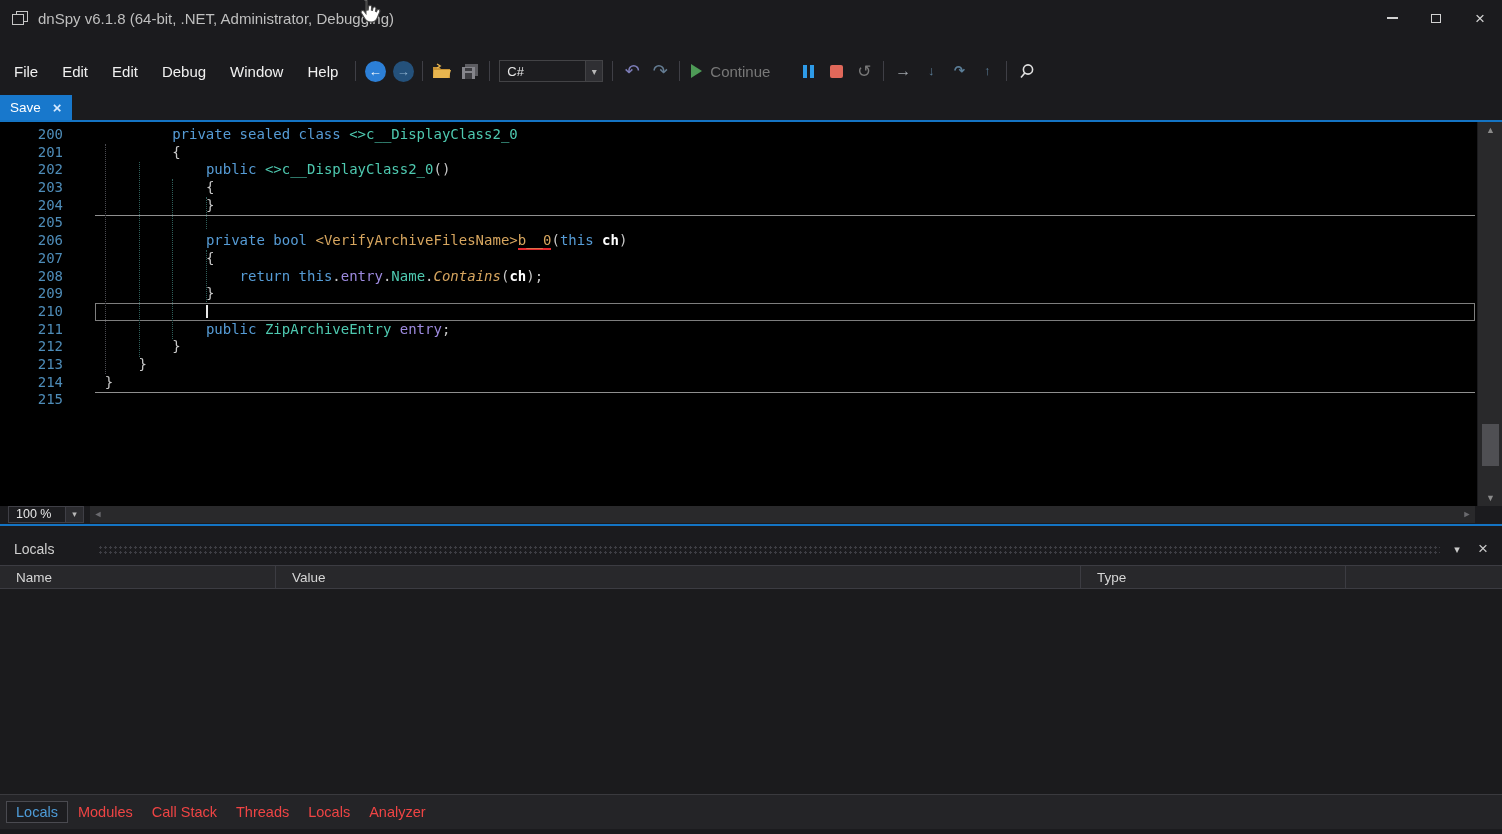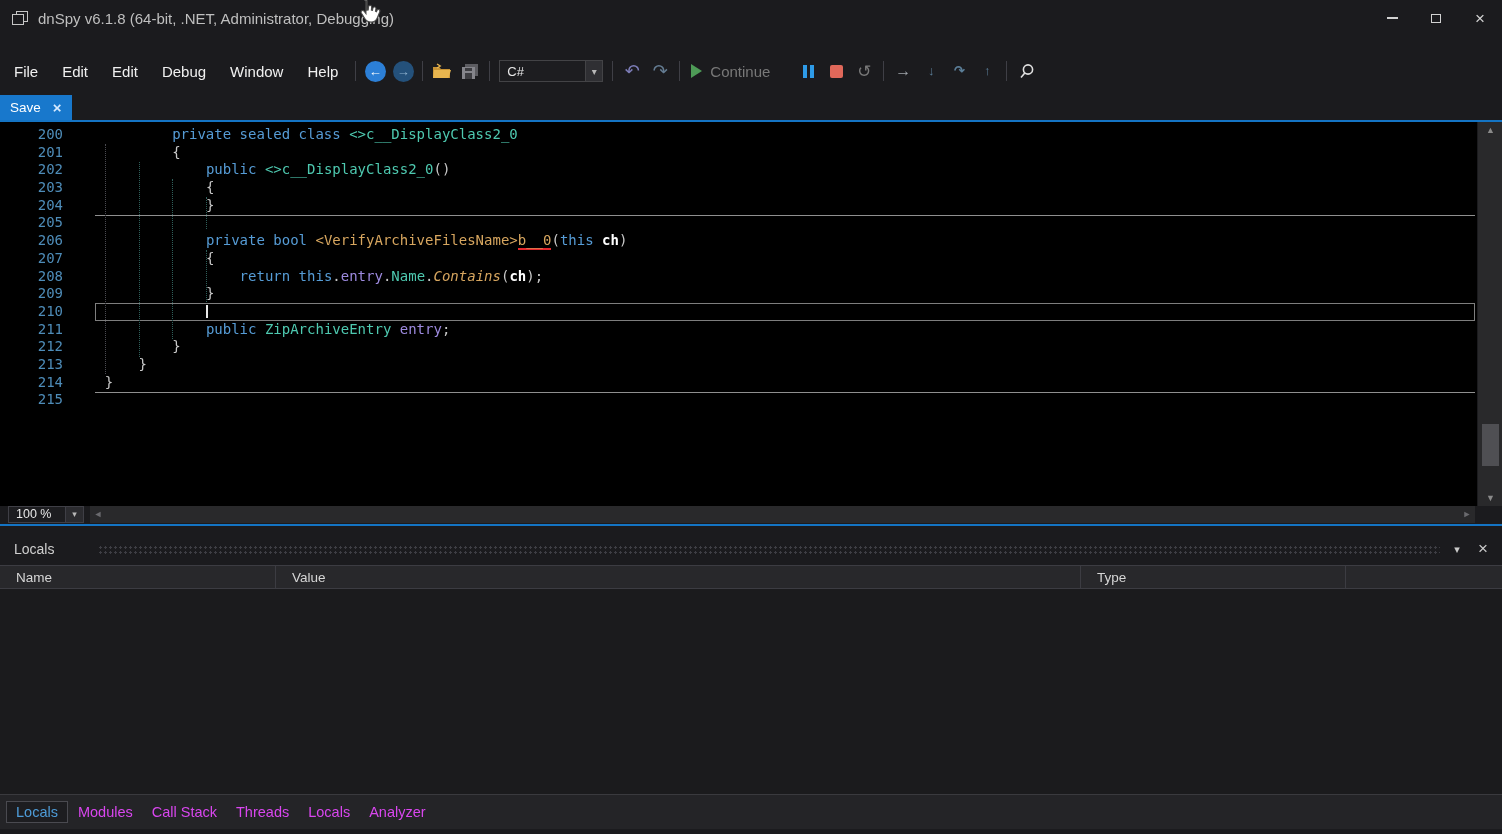--- a/index.html
+++ b/index.html
@@ -97,21 +97,21 @@
   .panel-btn { width:22px; height:22px; display:flex; align-items:center; justify-content:center; color:#CACACA; position:absolute; top:1px; }
   .panel-chevron { right:34px; font-size:11px; }
   .panel-close { right:8px; font-size:17px; }
   .hdr-gap { height:4px; background:#1B1B1E; }
   .locals-header { height:24px; background:#28282B; display:flex; border-top:1px solid #3C3C42; border-bottom:1px solid #3C3C42; }
   .hcell { border-right:1px solid #3C3C42; font-size:13.5px; color:#D6D6D6; display:flex; align-items:center; padding-left:16px; }
   .locals-body { height:205px; background:#1B1B1D; }
 
   
   .bottom-tabs { height:35px; background:#242427; border-top:1px solid #3A3A3E; display:flex; align-items:center; padding-left:6px; }
-  .btab { font-size:14.5px; color:#d946ef; padding:2px 9px; margin-right:1px; }
+  .btab { font-size:14.5px; color:#ef4444; padding:2px 9px; margin-right:1px; }
   .btab.active { color:#4E9CD8; background:#1D1D20; border:1px solid #4A4A50; }
 
   
   .statusbar { height:24px; display:flex; align-items:center; padding-left:10px; color:#FFFFFF; font-size:14.5px; }
 </style>
 </head>
 <body>
 
 <div class="window">
 

